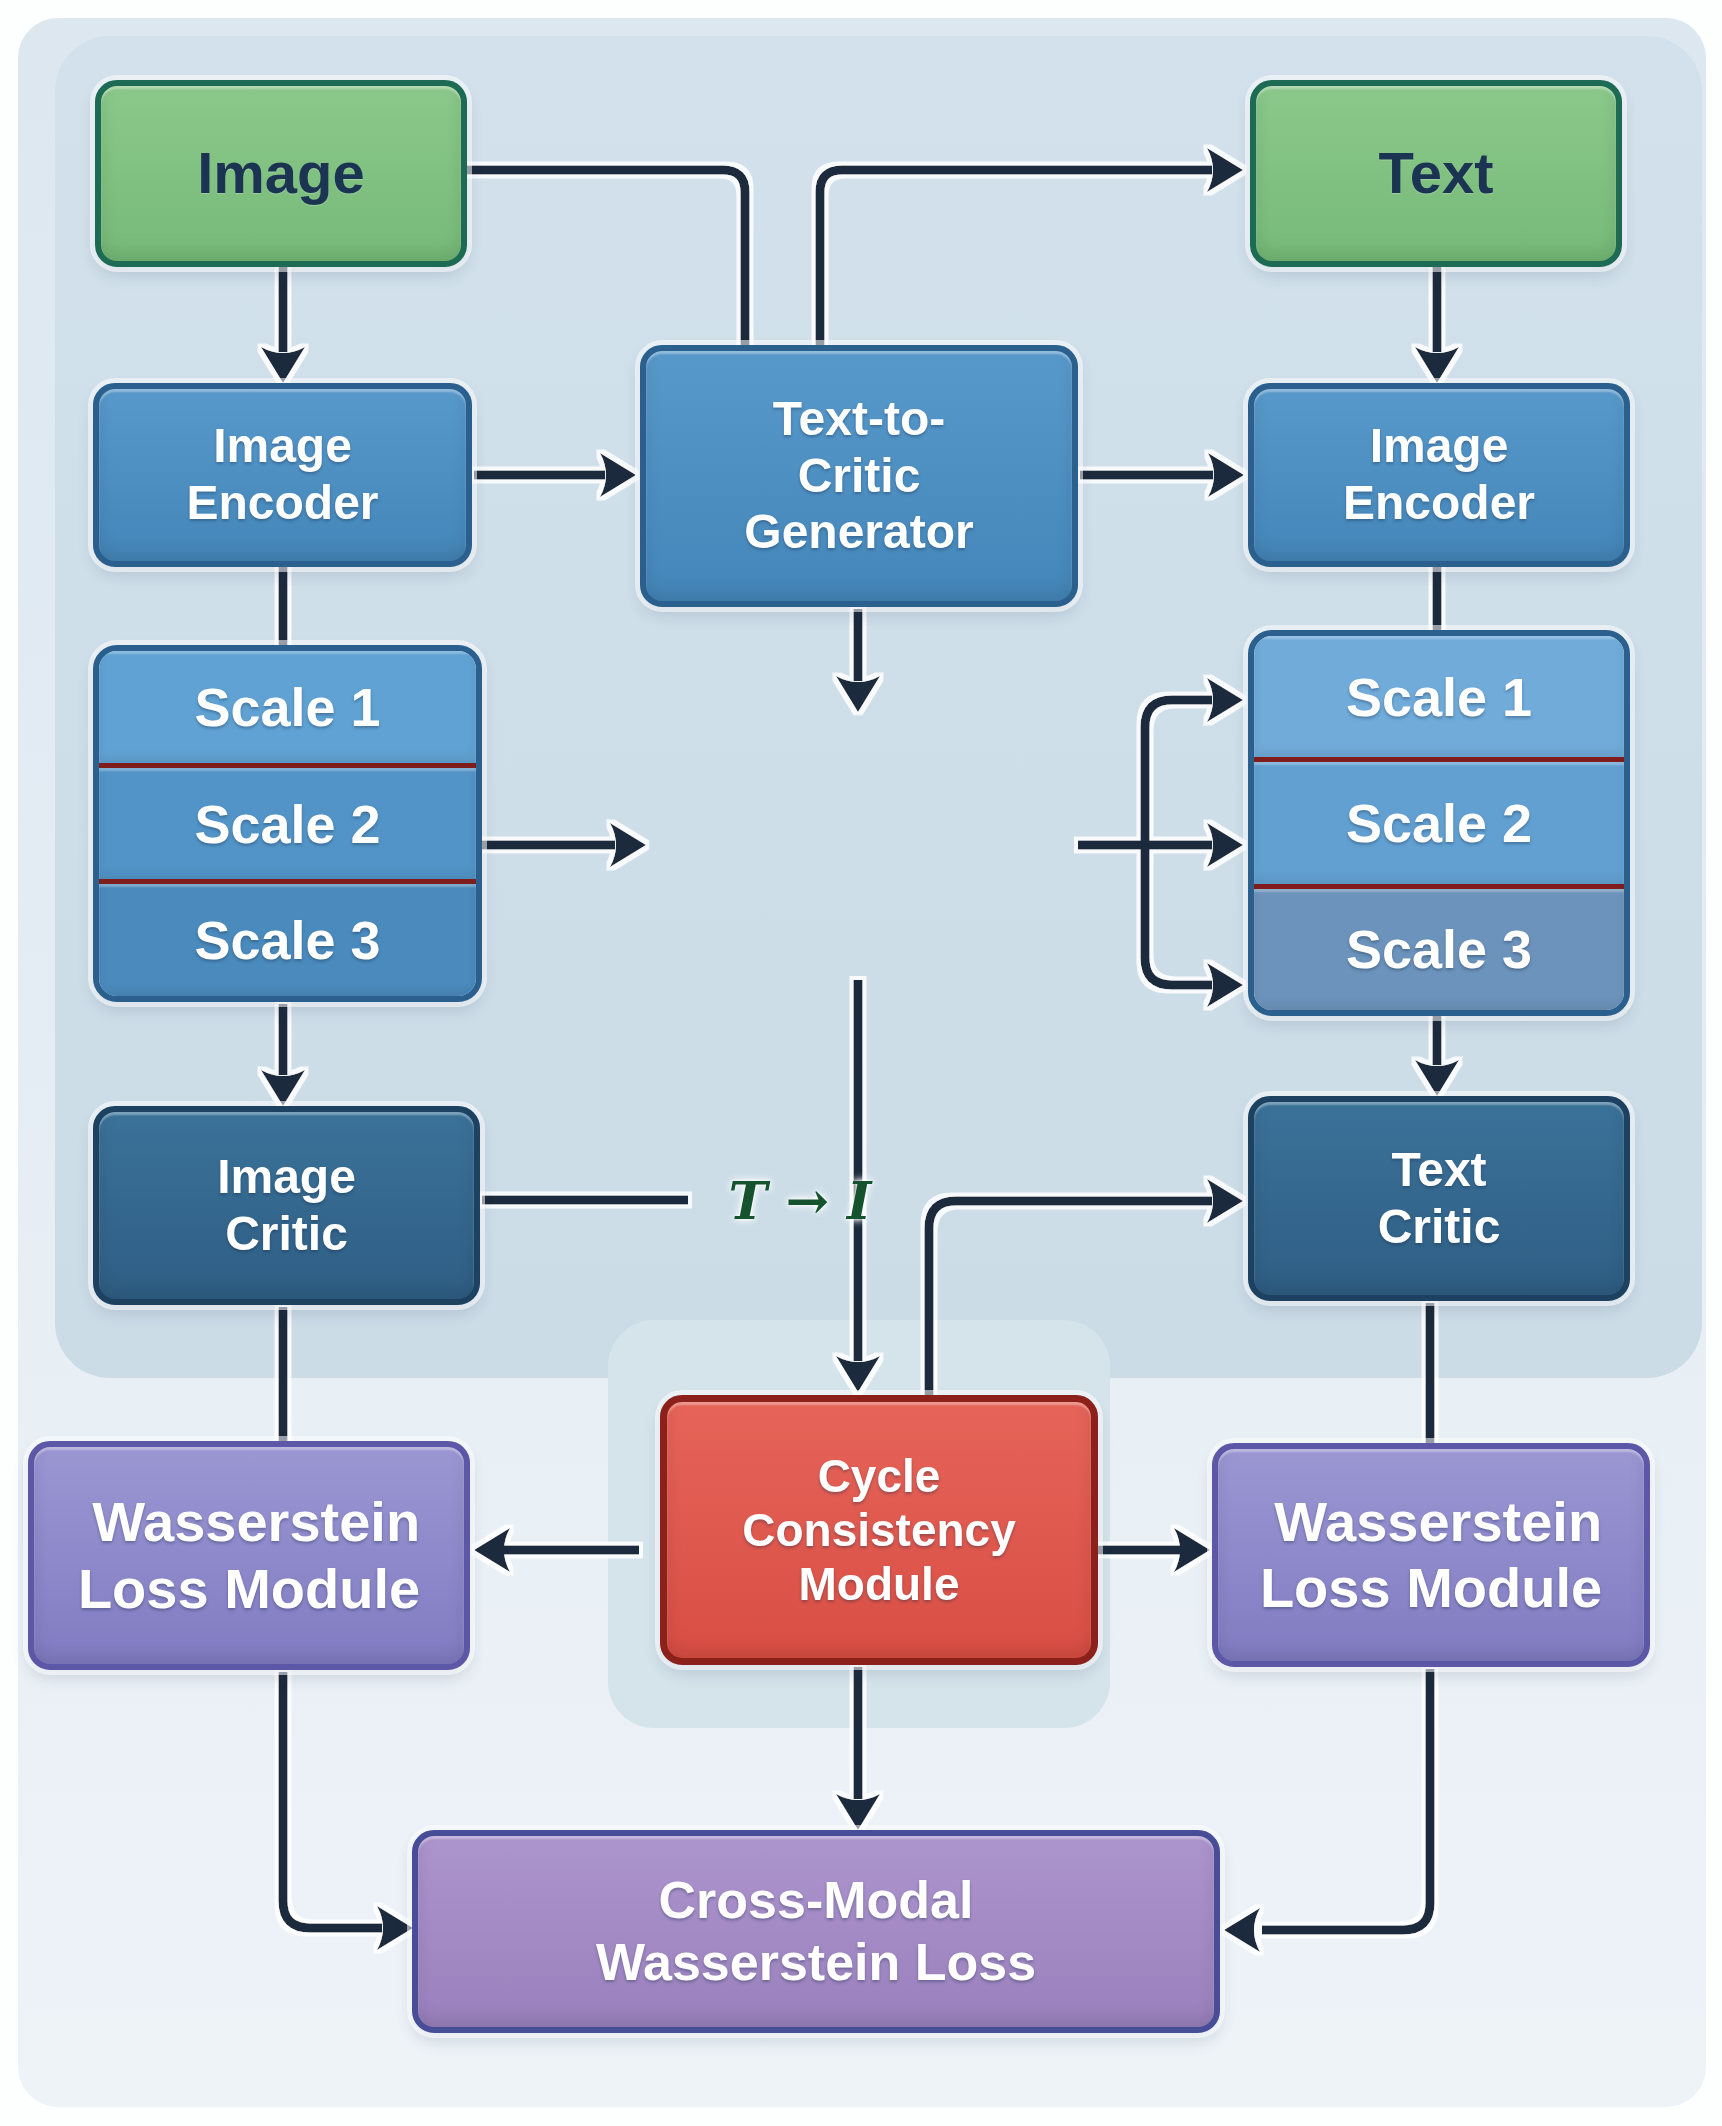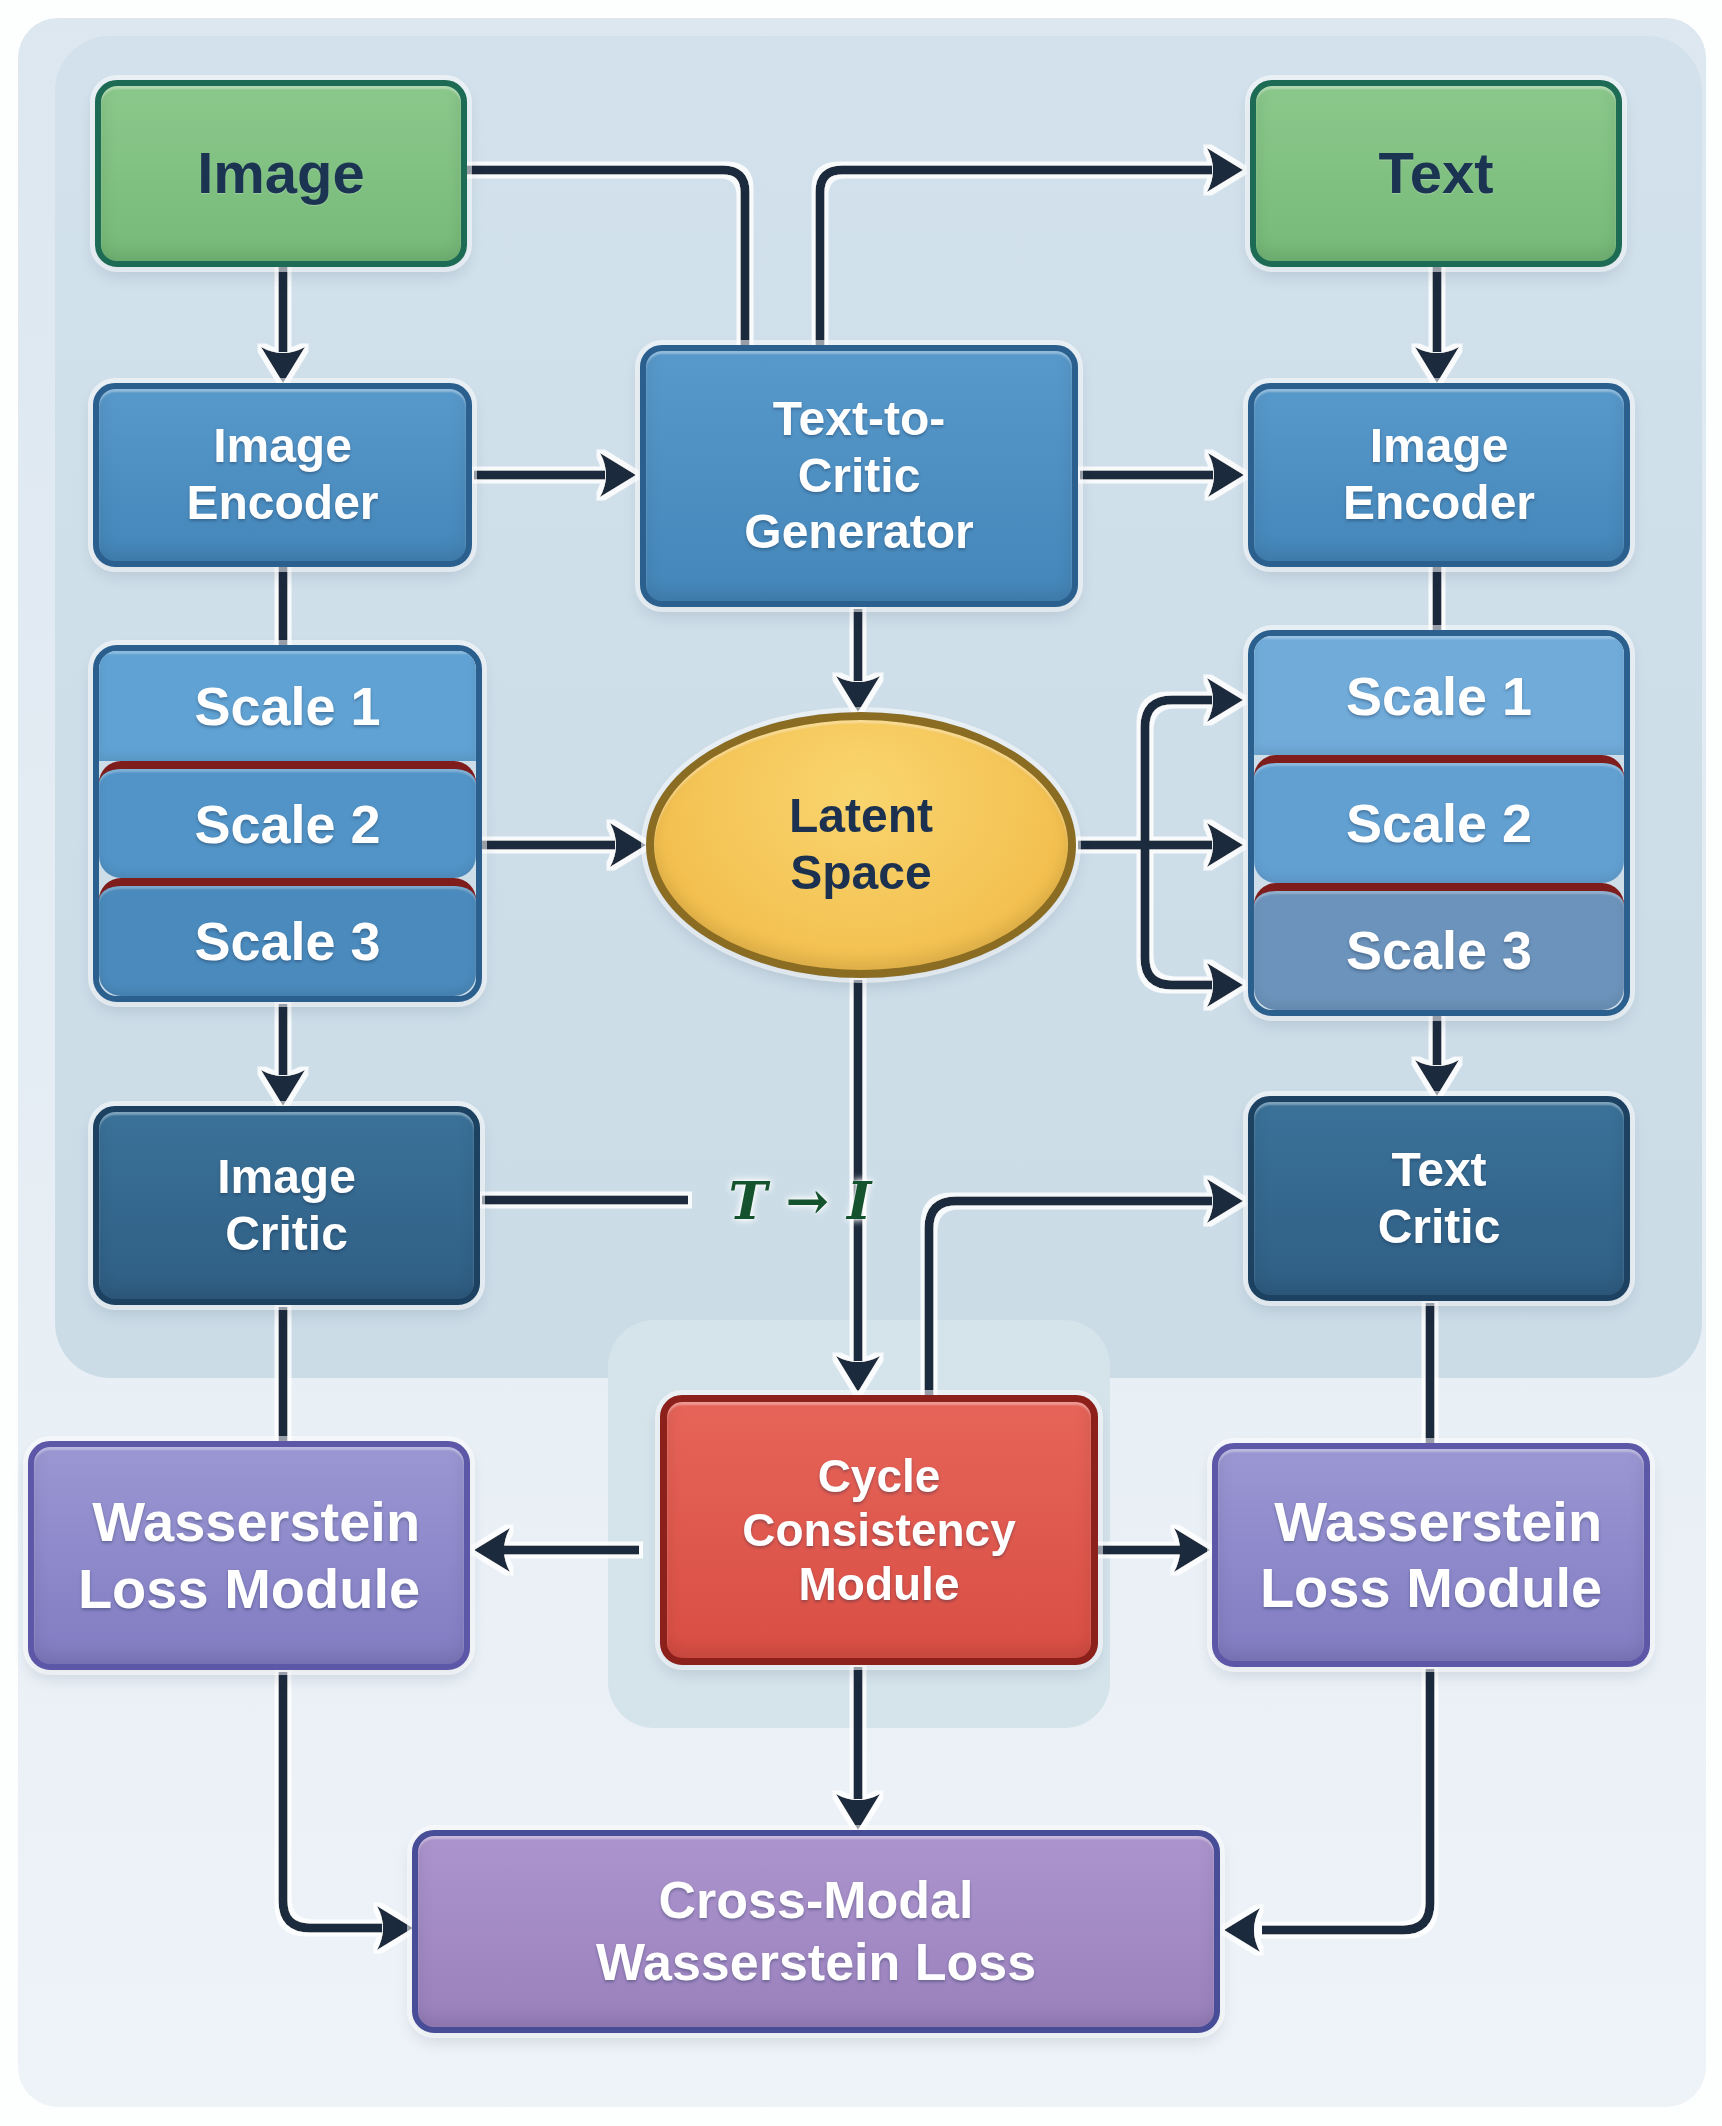--- a/index.html
+++ b/index.html
@@ -65,21 +65,21 @@
   .stack{
     position:absolute;box-sizing:border-box;z-index:10;display:flex;flex-direction:column;
     border:6px solid #2b5f8e;border-radius:24px;overflow:hidden;
     box-shadow:0 0 0 5px rgba(255,255,255,0.55), 0 8px 16px rgba(30,50,80,0.15);
   }
   .stack .row{
     flex:1;display:flex;align-items:center;justify-content:center;
     color:#fff;font-weight:bold;font-size:54px;text-shadow:0 2px 3px rgba(20,40,70,0.35);
     box-shadow:inset 0 3px 2px rgba(255,255,255,0.28), inset 0 -5px 10px rgba(0,0,0,0.08);
   }
-  .stack .row + .row{border-top:8px solid #7f1d1d;border-radius:22px;}
+  .stack .row + .row{border-top:5px solid #7f1d1d;}
   .stack.left .r0{background:#60a2d3;} .stack.left .r1{background:#5294c7;} .stack.left .r2{background:#4a8abc;}
   .stack.right .r0{background:#70abd9;} .stack.right .r1{background:#62a0d2;} .stack.right .r2{background:#6c93bb;}
   .tlabel{
     position:absolute;z-index:10;display:flex;align-items:center;justify-content:center;
     font-family:"DejaVu Serif", serif;font-style:italic;font-weight:bold;
     color:#14532d;font-size:52px;
     text-shadow:0 0 6px #fff,0 0 10px rgba(255,255,255,0.9),0 0 2px #fff;
   }
   
   .n-image-source{left:95px;top:80px;width:372px;height:187px;}
@@ -183,22 +183,20 @@
 
   <div class="node blue white n-enc-right">Image
 Encoder</div>
 
   <div class="stack left n-stack-left">
     <div class="row r0">Scale 1</div>
     <div class="row r1">Scale 2</div>
     <div class="row r2">Scale 3</div>
   </div>
 
-  <div class="node latent n-latent">Latent
-Space</div>
 
   <div class="stack right n-stack-right">
     <div class="row r0">Scale 1</div>
     <div class="row r1">Scale 2</div>
     <div class="row r2">Scale 3</div>
   </div>
 
   <div class="node critic white n-image-critic">Image
 Critic</div>
 

